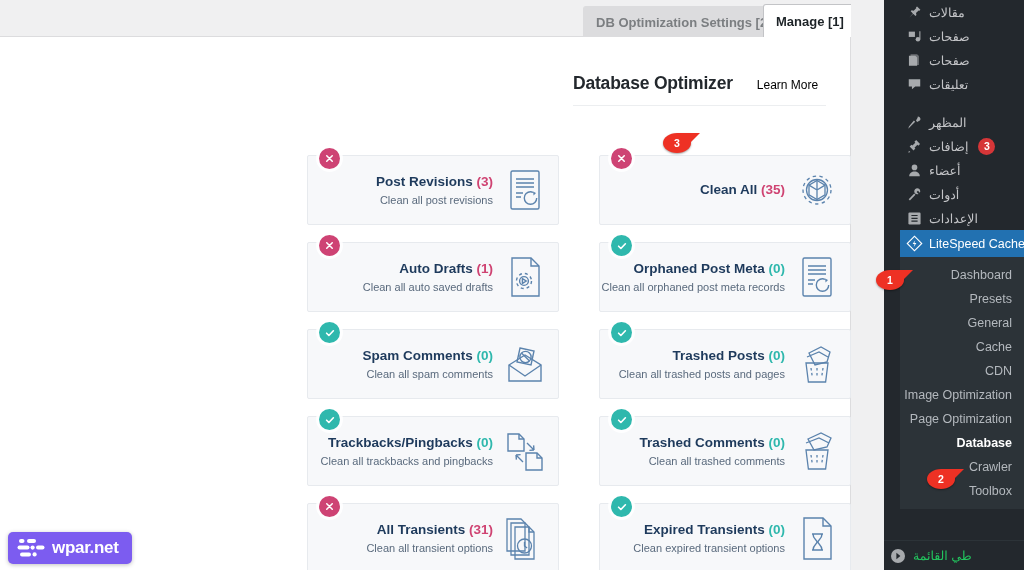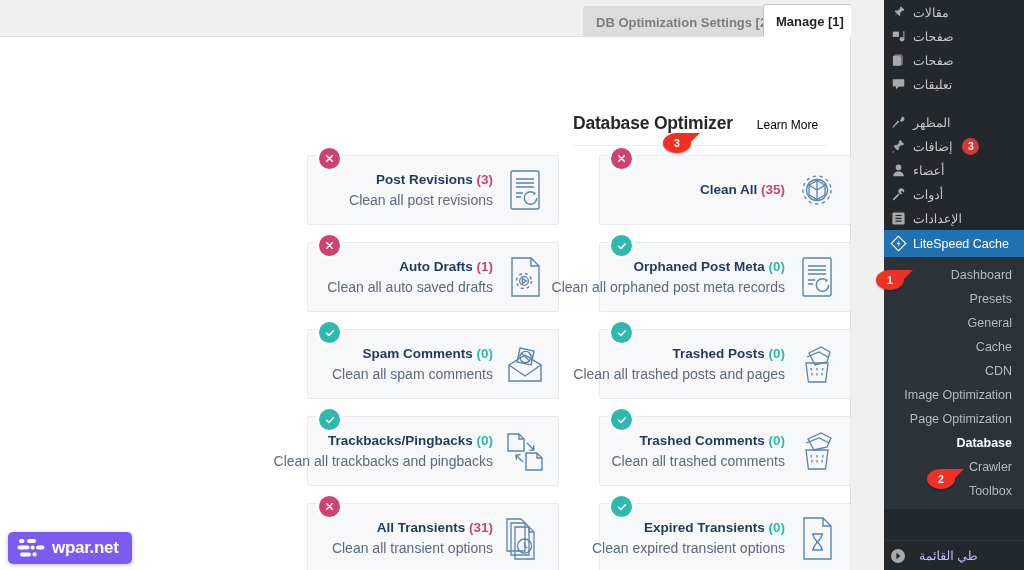--- a/index.html
+++ b/index.html
@@ -37,21 +37,21 @@
     border-right: 1px solid #dcdcde;
     z-index: 2;
   }
 
   .panel-inner { position: relative; width: 100%; height: 100%; }
 
   .header-block {
     position: absolute; left: 573px; top: 36px; width: 253px;
   }
   .header-row { display: flex; align-items: baseline; gap: 24px; padding-bottom: 11px; }
-  .page-title { font-size: 17.5px; font-weight: bold; color: #23282d; letter-spacing: -0.2px; margin-top: 40px; }
+  .page-title { font-size: 17.5px; font-weight: bold; color: #23282d; letter-spacing: -0.2px; }
   .learn-more { font-size: 12px; color: #000000; text-decoration: none; }
   .header-rule { border-bottom: 1px solid #eceef0; width: 100%; }
 
   
   .grid {
     position: absolute; left: 287px; top: 118px;
     width: 564px;
     display: grid;
     grid-template-columns: 272px 272px;
     column-gap: 20px;
@@ -81,21 +81,21 @@
   .status svg { display:block; }
 
   .card-text { text-align: right; margin-right: 9px; }
   .card-title {
     font-size: 13.5px; font-weight: bold; color: #1e3a5c;
     white-space: nowrap; line-height: 1.25;
   }
   .card-count { font-weight: bold; }
   .count-bad  { color: #cf4372; }
   .count-good { color: #2fb8ad; }
-  .card-desc { font-size: 14px; color: #5a6a7d; white-space: nowrap; margin-top: 3px; }
+  .card-desc { font-size: 11px; color: #5a6a7d; white-space: nowrap; margin-top: 3px; }
 
   .card-icon { width: 46px; height: 50px; flex: 0 0 46px; }
   .card-icon svg { width: 100%; height: 100%; display: block; }
 
   
   .ptr {
     position: absolute;
     display: flex; align-items: center; justify-content: center;
     width: 36px; height: 20px;
     z-index: 8;
@@ -120,20 +120,21 @@
   .ptr-cleanall { left: 659px; top: 133px; }
   .ptr-lsc { left: 872px; top: 270px; }
   .ptr-db { left: 923px; top: 469px; }
 
   
   .adminmenu {
     position: absolute; right: 0; top: 0; width: 140px; height: 570px;
     background: #23282d;
     direction: rtl;
     z-index: 5;
+    padding-left: 16px;
   }
   .menu-gap { position: absolute; right: 140px; top:0; width: 33px; height: 570px; background:#f0f0f1; z-index:4;}
 
   .mi {
     position: relative;
     height: 24px;
     display: flex; align-items: center; justify-content: flex-end;
     gap: 6px;
     padding: 0 9px 0 6px;
     color: #c3c4c7;
@@ -160,23 +161,23 @@
   .sub {
     height: 24px; display:flex; align-items:center; justify-content:flex-end;
     padding: 0 12px 0 6px; color:#b4b9be; font-size: 12.5px; white-space: nowrap;
     direction: ltr;
   }
   .sub.current { color:#fff; font-weight: bold; align-items: center; }
 
   .collapse {
     position:absolute; bottom: 0; right: 0; width: 140px; height: 30px;
     background:#23282d;
-    display:flex; align-items:center; justify-content:flex-end; gap:13px;
+    display:flex; align-items:center; justify-content:flex-end; gap:7px;
     padding: 0 9px 0 6px;
-    color:#c4b5fd; font-size:12.5px;
+    color:#22c55e; font-size:12.5px;
     border-top: 1px solid #2c3338;
   }
   .collapse .c-ico { width:16px;height:16px;color:#a7aaad; }
 
   
   .watermark {
     position: absolute; left: 8px; bottom: 6px;
     height: 32px;
     background: #7c5cf0;
     border-radius: 5px;

